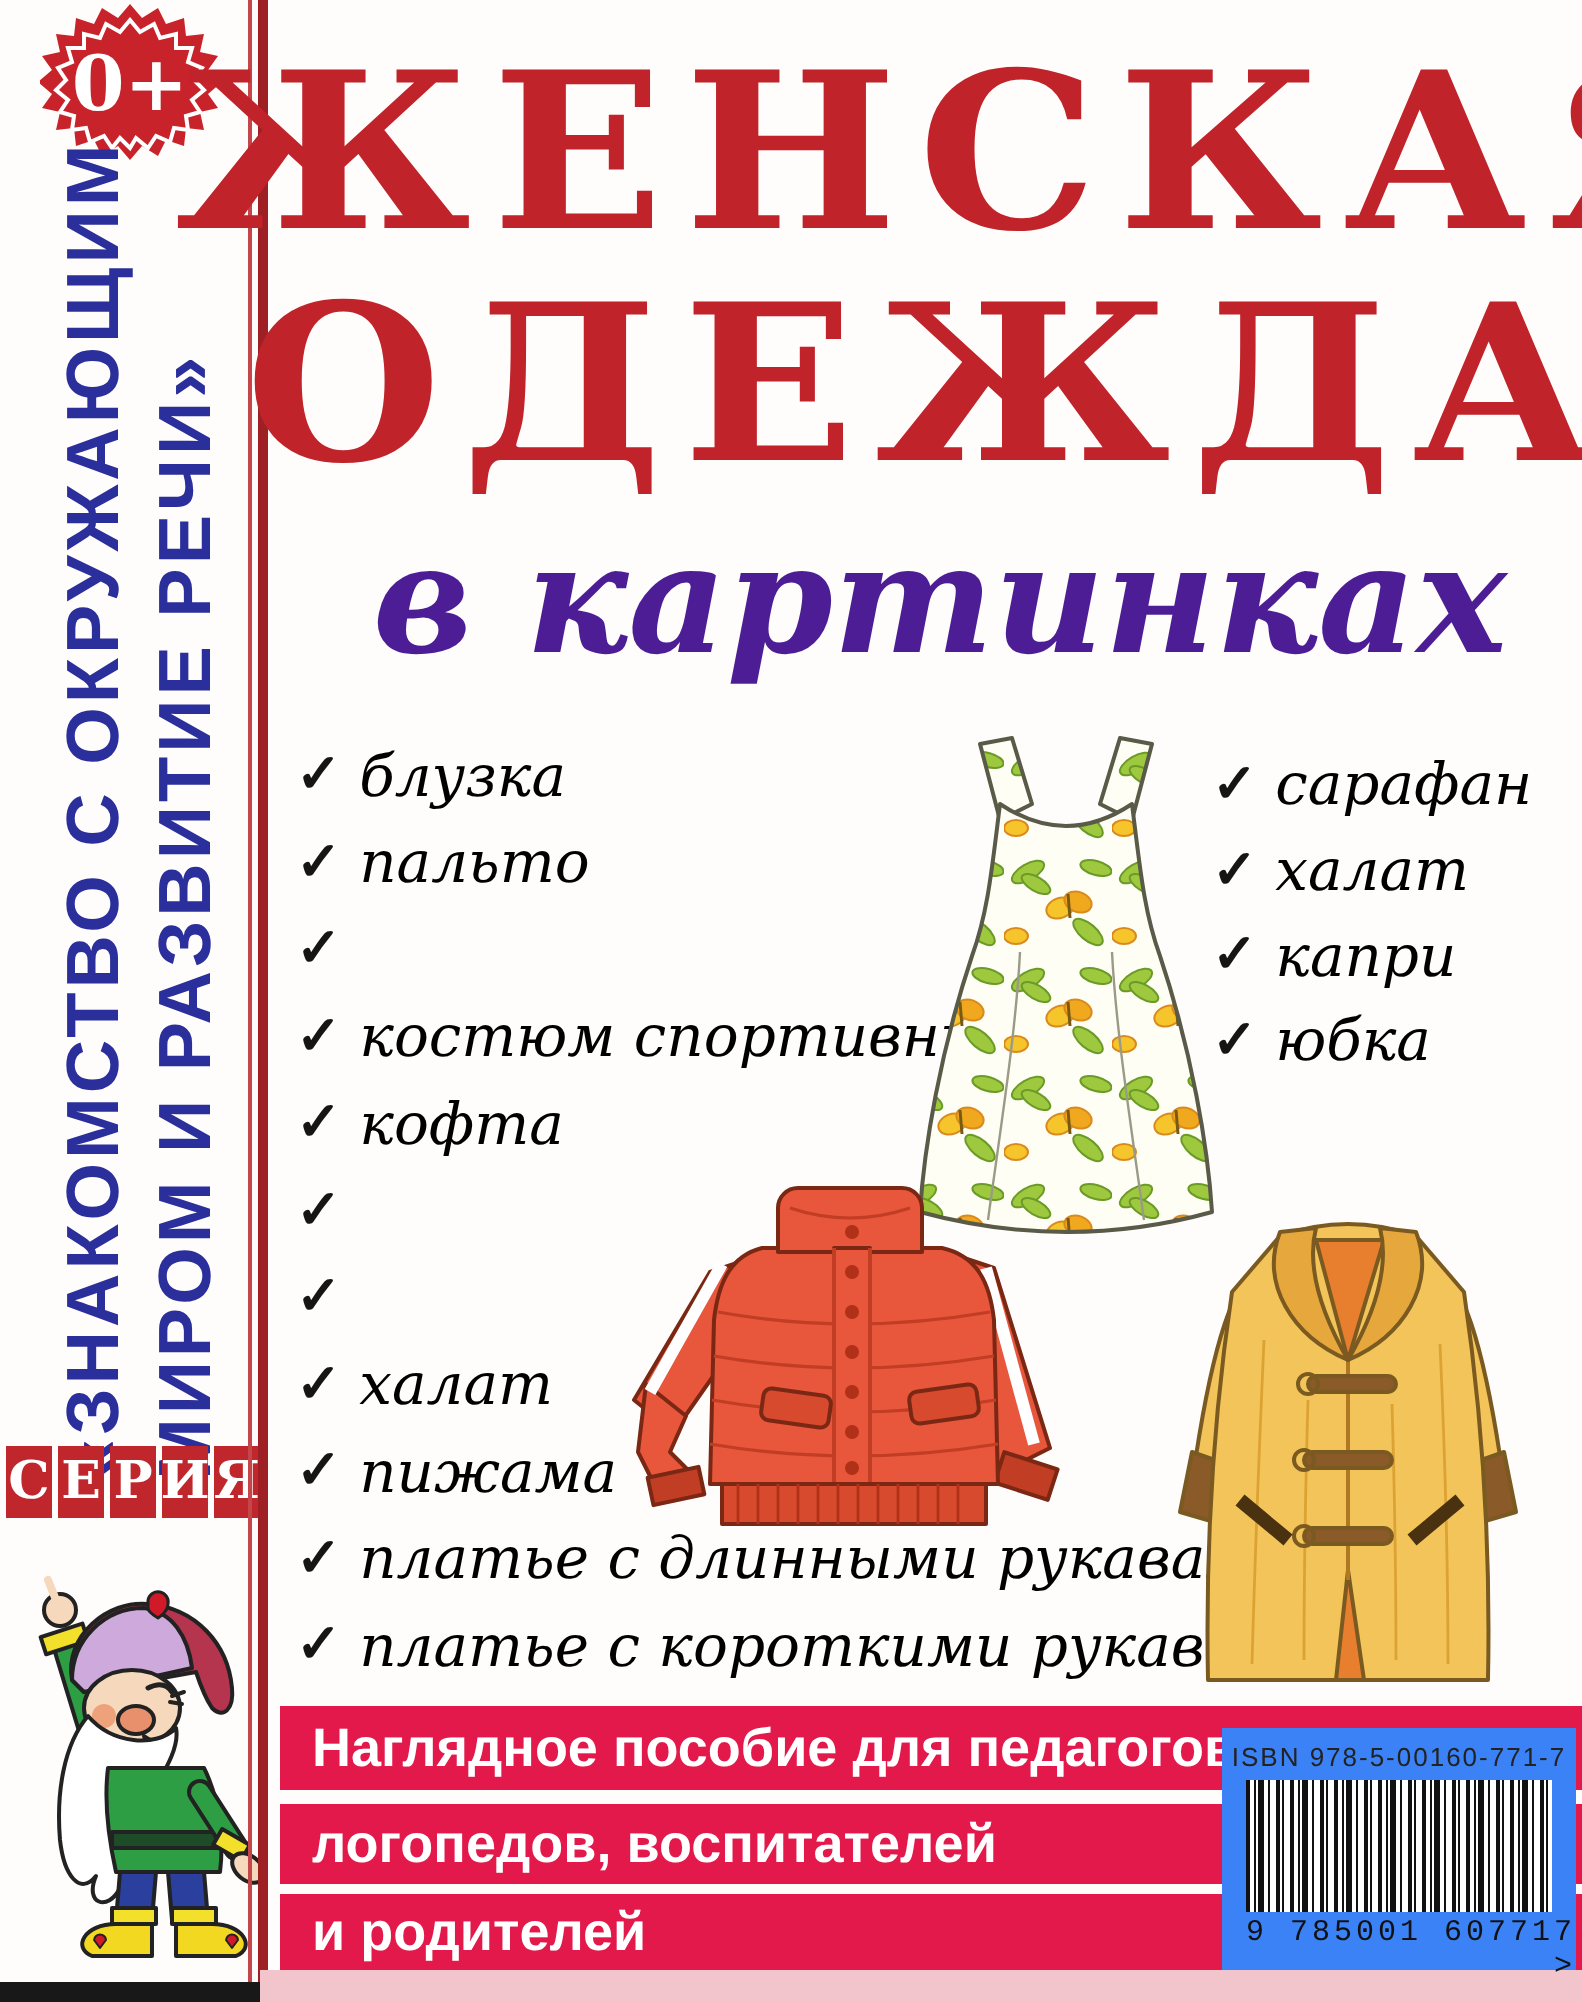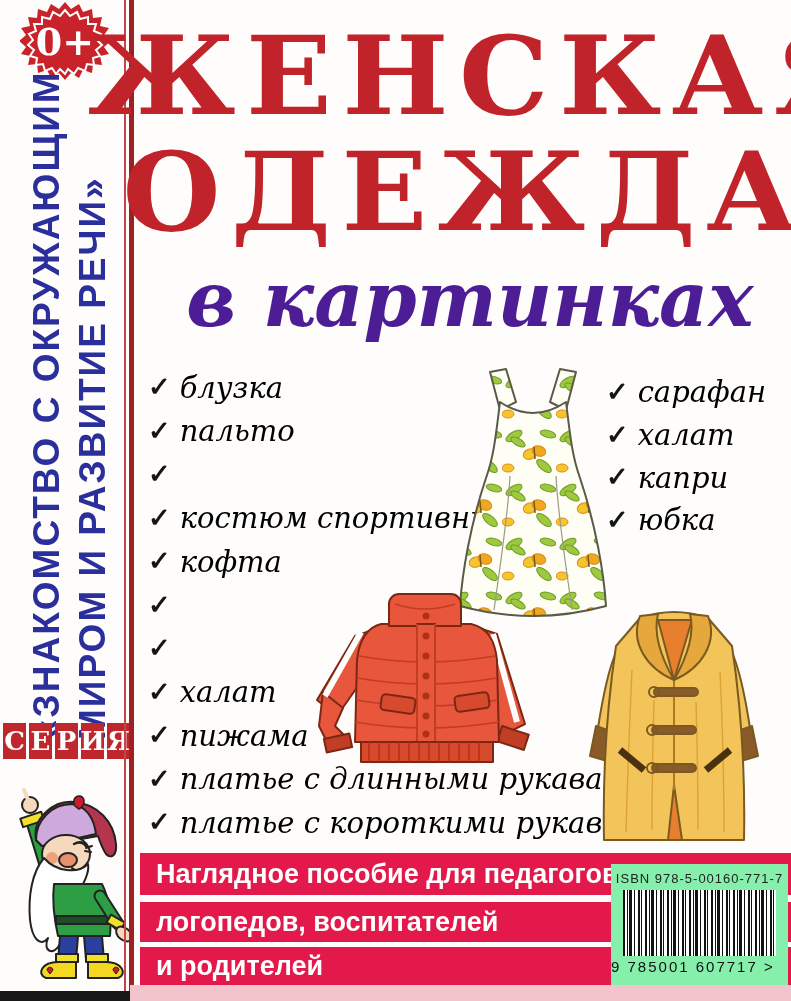--- a/index.html
+++ b/index.html
@@ -37,29 +37,29 @@
        white-space:nowrap;}
   
   .band{position:absolute;left:140px;width:651px;background:#e2194a;color:#fff;
         font-weight:bold;font-size:27px;display:flex;align-items:center;padding-left:16px;
         box-sizing:border-box;}
   #band1{top:853px;height:42px;}
   #band2{top:902px;height:40px;}
   #band3{top:947px;height:38px;}
   .pink-strip{position:absolute;left:130px;top:985px;width:661px;height:16px;background:#f2c4cc;}
   
-  .barcode-box{position:absolute;left:611px;top:864px;width:177px;height:121px;background:#86efac;}
+  .barcode-box{position:absolute;left:611px;top:864px;width:177px;height:121px;background:#3b82f6;}
   .isbn{position:absolute;left:0;top:7px;width:100%;text-align:center;font-size:13px;
         letter-spacing:1px;color:#222;}
   .bars{position:absolute;left:12px;top:26px;width:153px;height:66px;
         background:repeating-linear-gradient(90deg,#111 0 2px,#fff 2px 4px,#111 4px 5px,
         #fff 5px 6px,#111 6px 9px,#fff 9px 11px,#111 11px 12px,#fff 12px 15px,#111 15px 17px,
         #fff 17px 18px,#111 18px 19px,#fff 19px 22px);}
-  .digits{position:absolute;left:0;top:94px;width:100%;text-align:left;
-        font-family:Liberation Sans, sans-serif;font-size:15px;color:#111;letter-spacing:2px;}
+  .digits{position:absolute;left:0;top:94px;width:100%;text-align:right;
+        font-family:Liberation Mono, monospace;font-size:15px;color:#111;letter-spacing:2px;}
   
   .illus{position:absolute;}
 </style>
 </head>
 <body>
 
 <div class="page">
 
   <svg class="illus" style="left:20px;top:0px;" width="90" height="88" viewBox="0 0 90 88">
     <g>

